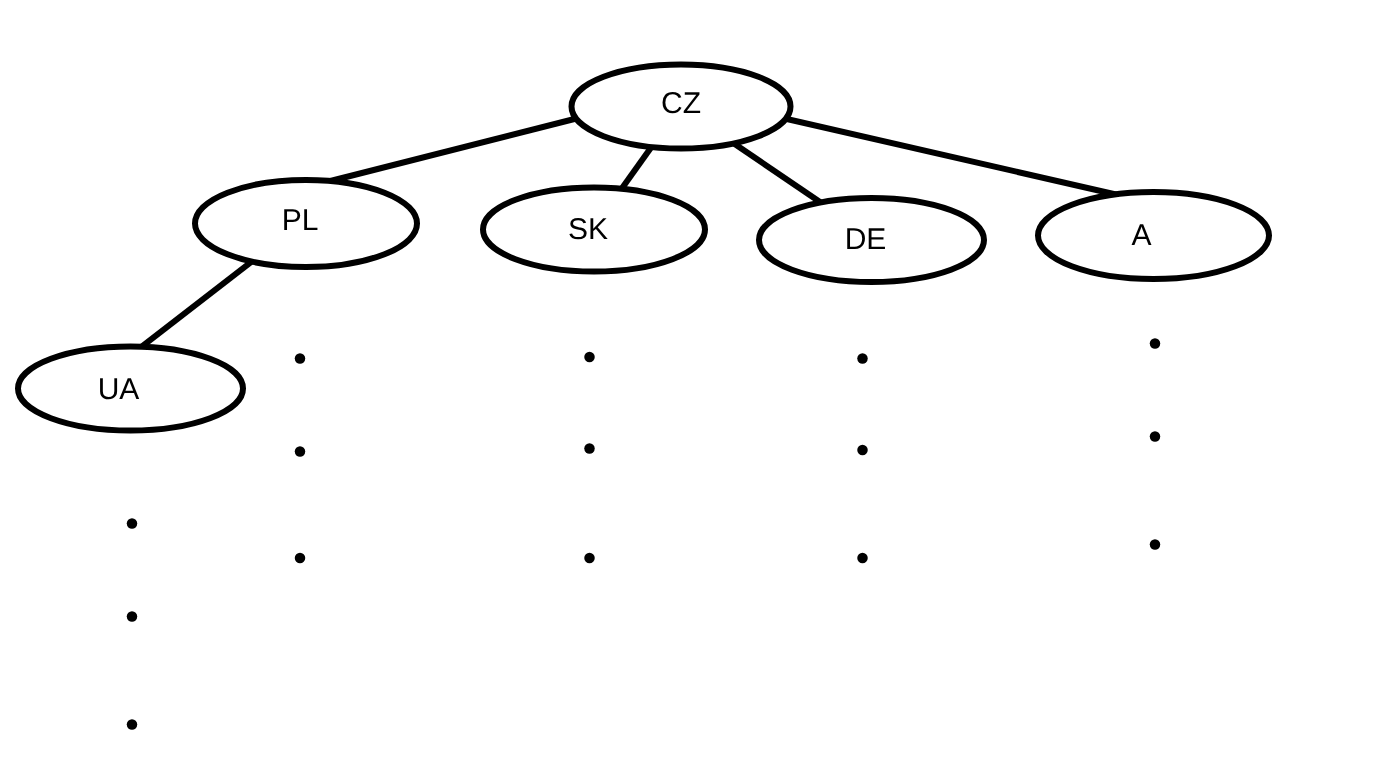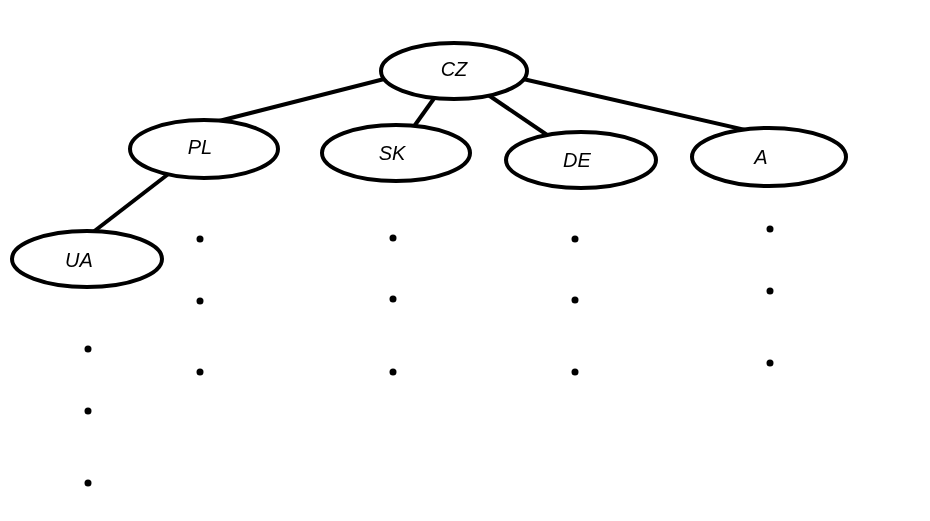--- a/index.html
+++ b/index.html
@@ -7,21 +7,20 @@
     padding: 0;
     background: #ffffff;
     font-family: "Liberation Sans", sans-serif;
   }
   .canvas {
     position: relative;
     width: 886px;
     height: 521px;
     background: #ffffff;
     overflow: hidden;
-    font-style: italic;
   }
   svg.diagram {
     position: absolute;
     left: 0;
     top: 0;
   }
   .node-label {
     font-family: "Liberation Sans", sans-serif;
     font-size: 20px;
     fill: #000000;

